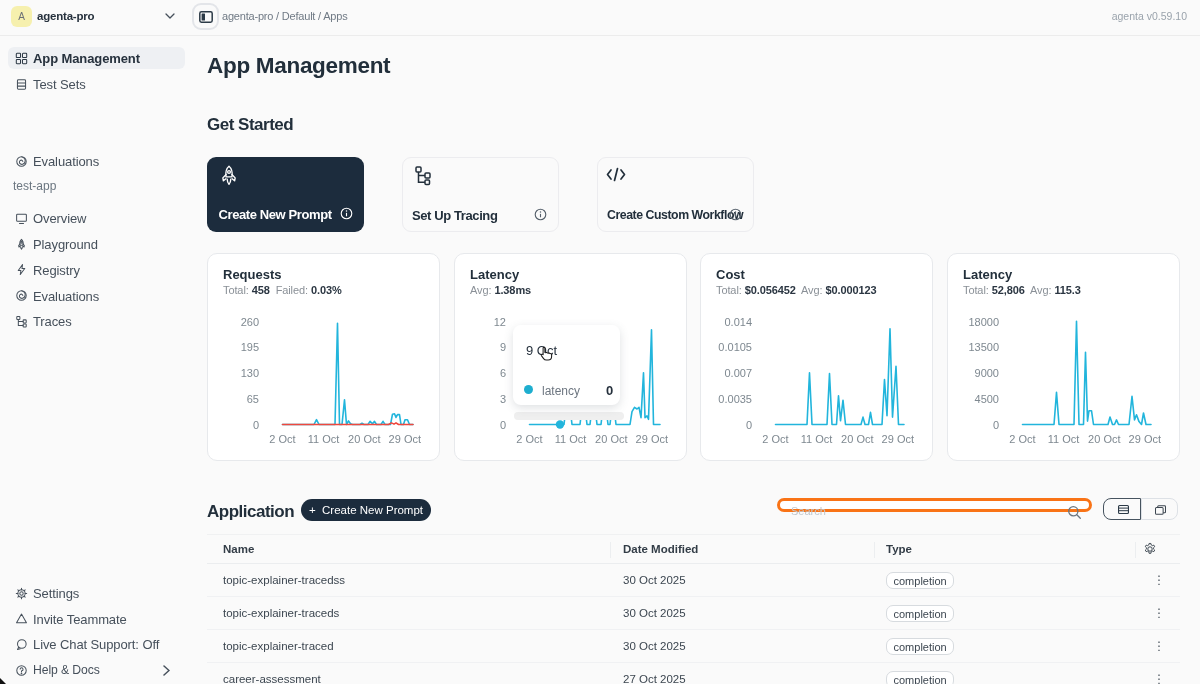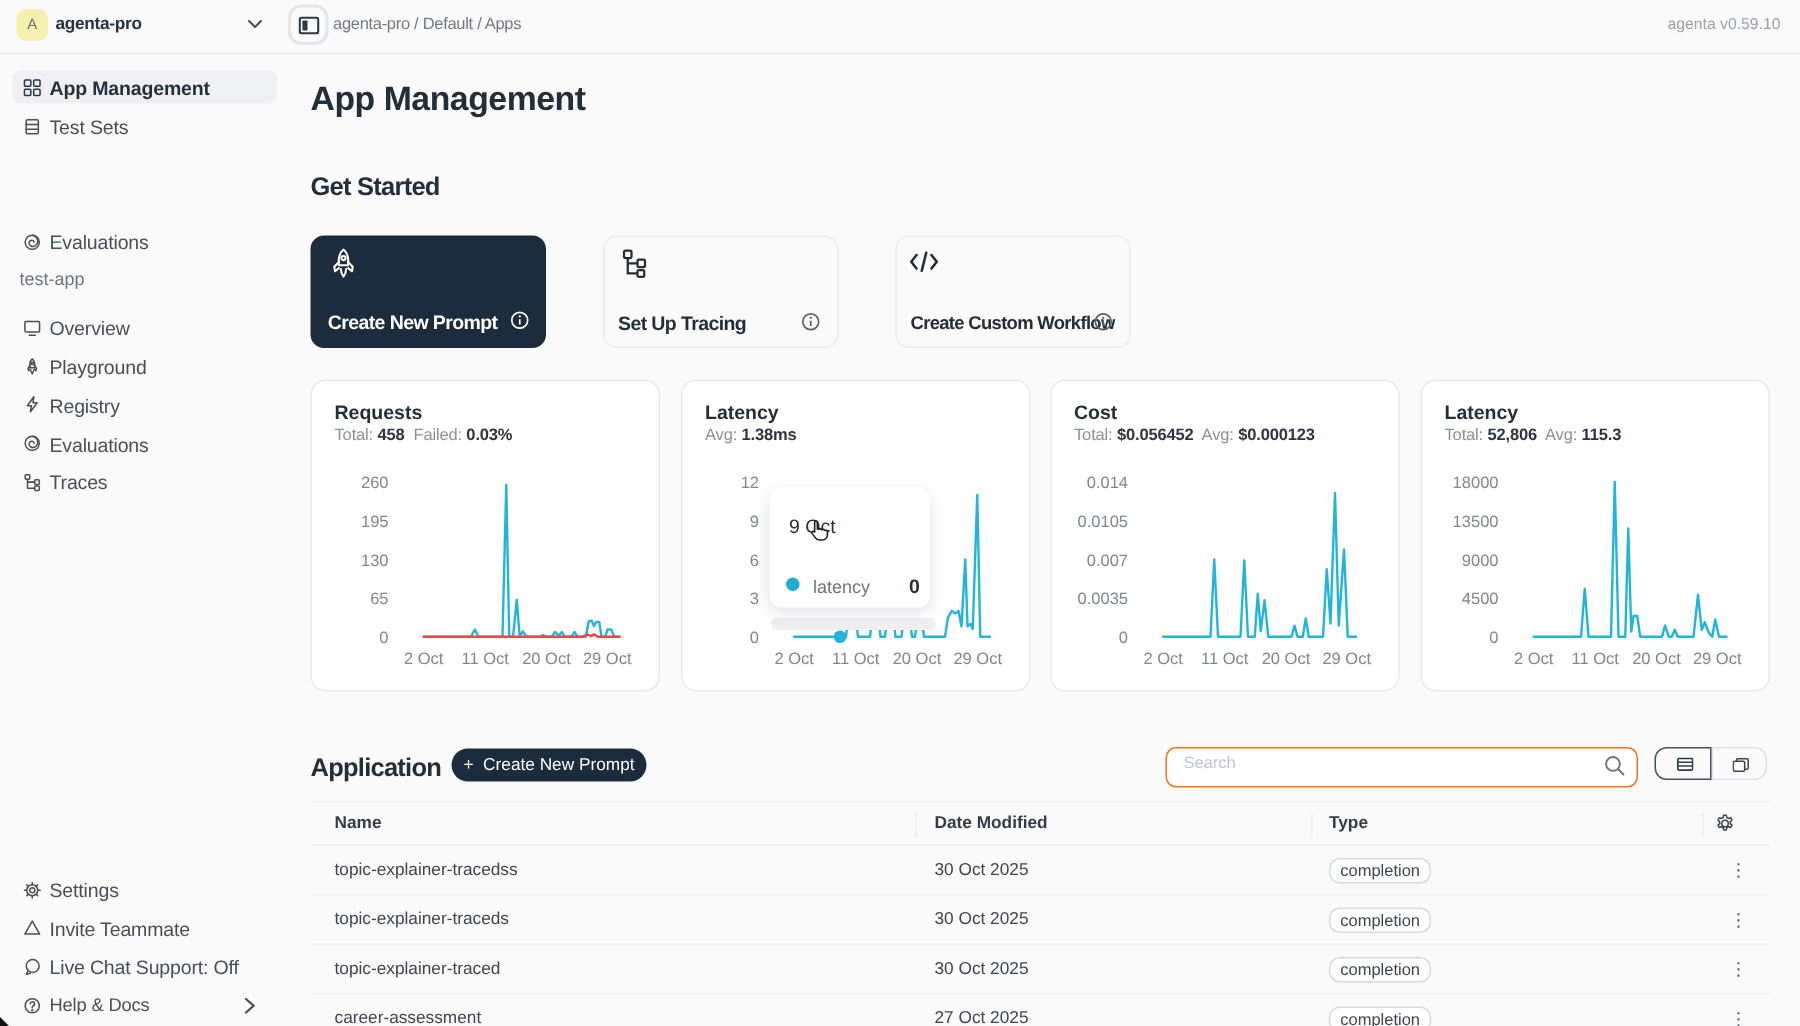--- a/index.html
+++ b/index.html
@@ -58,21 +58,21 @@
 #tip { position:absolute; left:513px; top:325px; width:107px; height:80px; background:#fff; border-radius:8px; box-shadow:0 3px 10px rgba(80,90,100,0.18); }
 #tipbar { position:absolute; left:514px; top:412px; width:110px; height:8px; background:#efefef; border-radius:4px; }
 #tip .d { position:absolute; left:13px; top:7px; font-size:13px; color:#26313d;margin-top:11px; }
 #tip .dot { position:absolute; left:11px; top:60px; width:9px; height:9px; border-radius:50%; background:#1eaecf; }
 #tip .lt { position:absolute; left:29px; top:59px; font-size:12px; color:#6d7680; }
 #tip .vv { position:absolute; left:93px; top:58px; font-size:13px; font-weight:700; color:#26313d; }
 
 
 #apph { position:absolute; left:207px; top:502px; font-size:17px; font-weight:700; color:#222f3b; letter-spacing:-0.5px; }
 #newbtn { position:absolute; left:301px; top:499px; width:130px; height:22px; background:#1c2c3d; border-radius:11px; color:#fff; font-size:11.5px; text-align:center; line-height:22px; }
-#search { position:absolute; left:777px; top:498px; width:315px; height:27px; border:1px solid #f97316; border-radius:7px; background:#fff; }
+#search { position:absolute; left:777px; top:498px; width:315px; height:14px; border:3px solid #f97316; border-radius:7px; background:#fff; }
 #search .ph { position:absolute; left:11px; top:4px; font-size:11px; color:#c0c6cd; }
 #search svg { position:absolute; right:7px; top:4px; }
 #seg { position:absolute; left:1103px; top:497.5px; width:75px; height:22px; }
 #seg .b1 { position:absolute; left:0; top:0; width:38px; height:22px; border:1.5px solid #46535f; border-radius:8px 0 0 8px; background:#fafafa; z-index:2;}
 #seg .b2 { position:absolute; left:38px; top:0; width:37px; height:22px; border:1px solid #dde1e6; border-radius:0 8px 8px 0; background:#fafafa; }
 
 
 #tbl { position:absolute; left:207px; top:534px; width:973px; }
 #tbl .hrow { position:absolute; left:0; top:0; width:973px; height:30px; border-top:1px solid #f0f1f2; border-bottom:1px solid #ebedef; }
 #tbl .hc { position:absolute; top:8px; font-size:11.5px; font-weight:700; color:#333d47; }

